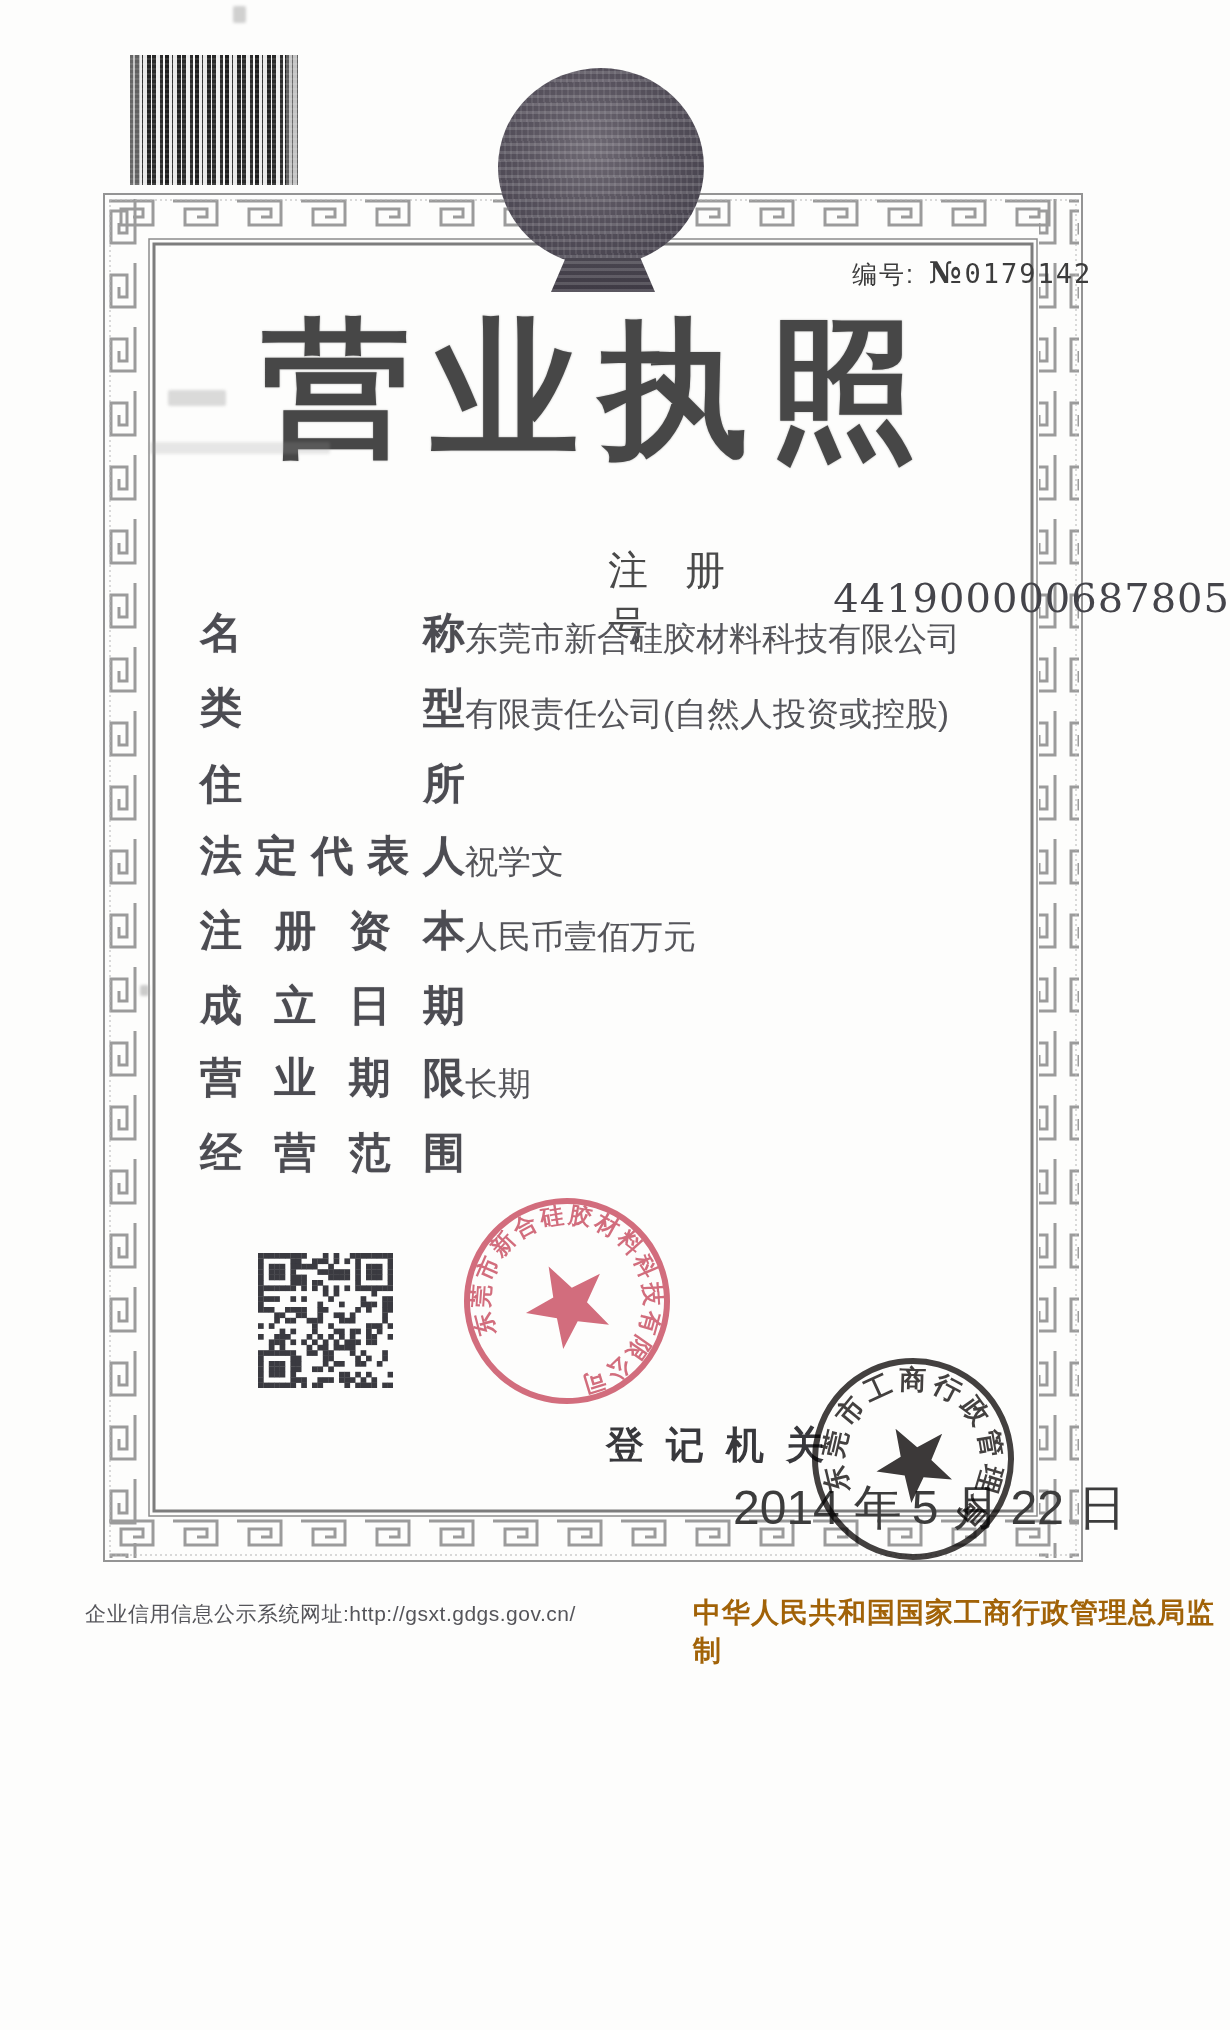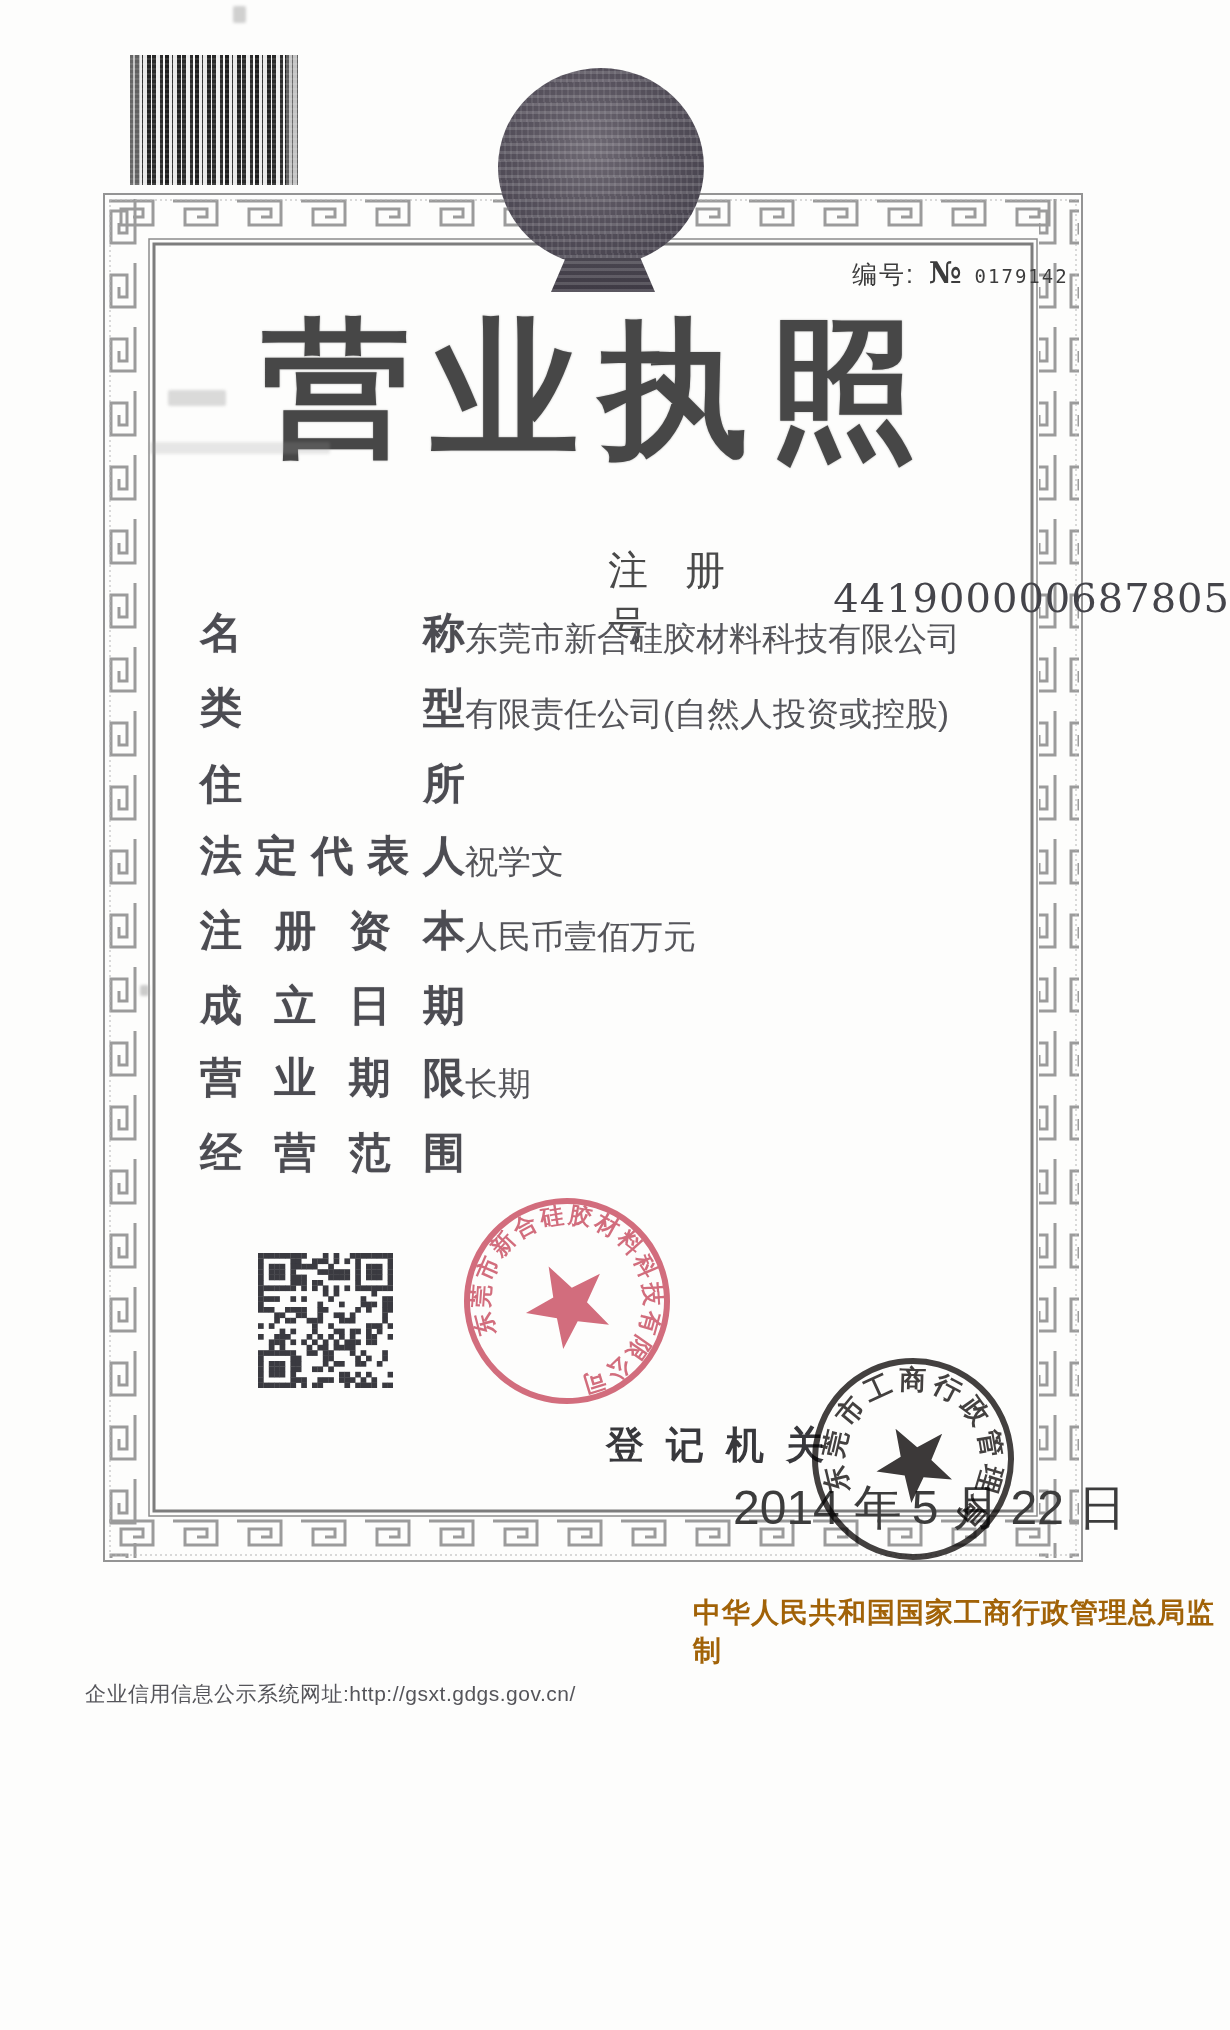--- a/index.html
+++ b/index.html
@@ -25,21 +25,21 @@
   .emblem .base{width:104px;height:34px;margin:-8px auto 0;
     background:
       repeating-linear-gradient(0deg, rgba(255,255,255,.15) 0 3px, transparent 3px 7px),
       linear-gradient(#4a4650,#3e3a44);
     clip-path:polygon(14% 0,86% 0,100% 100%,0 100%);}
 
   
   .serial{position:absolute;left:852px;top:255px;display:flex;align-items:baseline;color:#3c3c3c;}
   .serial .s-label{font-size:25px;letter-spacing:2px;}
   .serial .s-no{font-family:"DejaVu Serif","Liberation Serif",serif;font-weight:bold;font-size:30px;margin-left:14px;}
-  .serial .s-num{font-family:"DejaVu Sans Mono","Liberation Mono",monospace;font-size:19px;margin-left:13px;letter-spacing:2px;}
+  .serial .s-num{font-family:"DejaVu Sans Mono","Liberation Mono",monospace;font-size:27px;margin-left:3px;letter-spacing:2px;}
 
   
   .doc-title{position:absolute;left:262px;top:305px;width:655px;height:168px;
     display:flex;justify-content:space-between;align-items:center;
     font-size:148px;font-weight:800;color:#474747;line-height:1;
     text-shadow:0 0 2px rgba(70,70,70,.45);}
 
   
   .regline{position:absolute;left:608px;top:543px;display:flex;align-items:center;color:#4a4a4a;gap:20px;}
   .regline .r-label{font-size:40px;letter-spacing:13px;}
@@ -61,21 +61,21 @@
   .seal-red{left:452px;top:1186px;opacity:.8;}
   .seal-black{left:806px;top:1352px;opacity:.9;}
 
   
   .registry-label{position:absolute;left:606px;top:1420px;font-size:38px;letter-spacing:22px;color:#38383c;font-weight:600;}
   .dateline{position:absolute;left:733px;top:1476px;font-size:48px;color:#3c3c3c;display:flex;align-items:baseline;}
   .dateline span{margin-right:10px;}
   .dateline .unit{margin-left:4px;}
 
   
-  .footer-left{position:absolute;left:85px;top:1680px;font-size:21px;color:#55555a;letter-spacing:.5px;}
+  .footer-left{position:absolute;left:85px;top:1600px;font-size:21px;color:#55555a;letter-spacing:.5px;}
   .footer-right{position:absolute;left:693px;top:1594px;font-size:28px;color:#a16207;font-weight:600;letter-spacing:1px;}
 
   
   .smudge{position:absolute;background:#9a9a9a;opacity:.35;filter:blur(1.5px);border-radius:2px;}
 </style>
 </head>
 <body>
 
 <div class="page">
 

